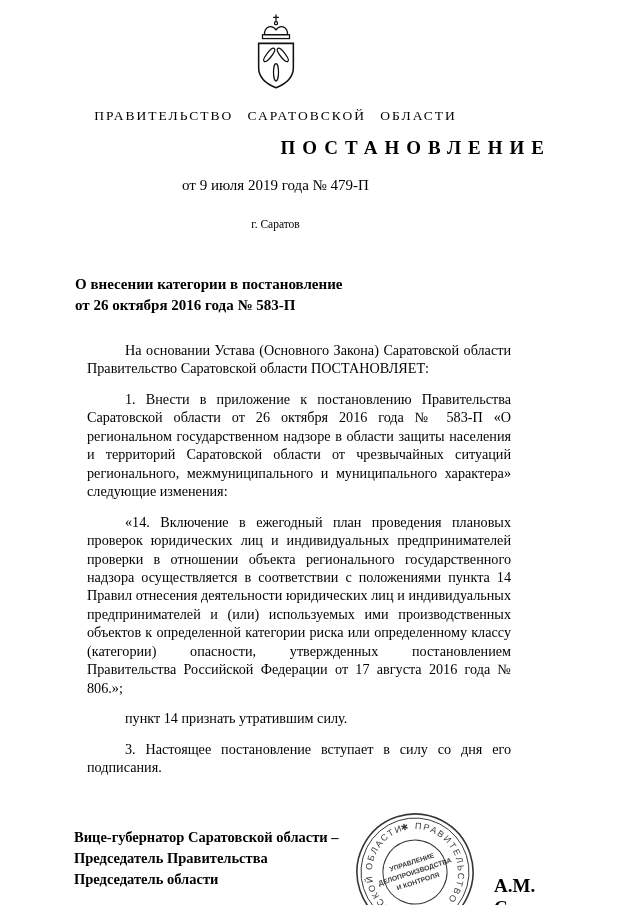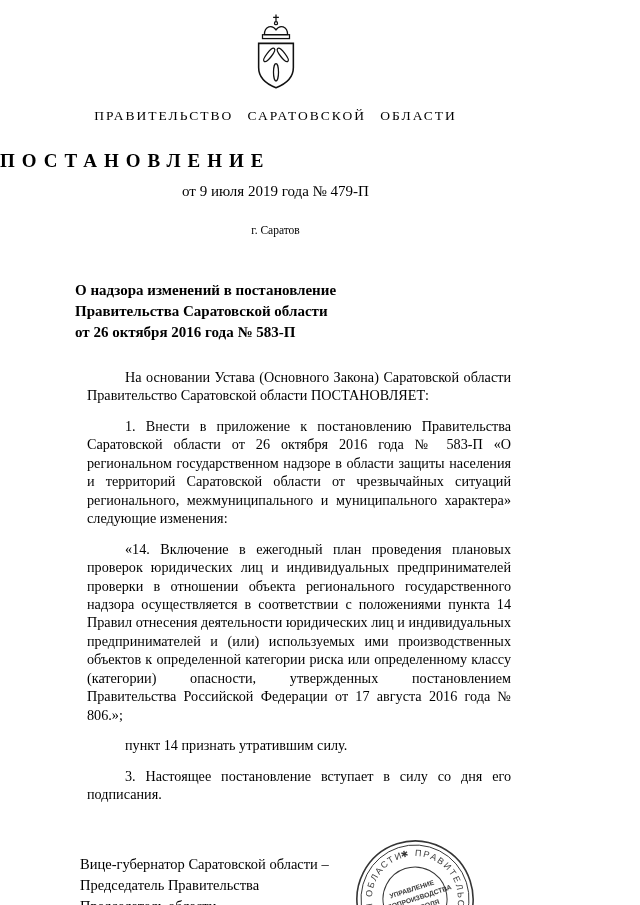--- a/index.html
+++ b/index.html
@@ -10,38 +10,38 @@
     font-family:"Liberation Serif", serif;
     color:#000;
     overflow:hidden;
   }
   .coat-wrap { padding-top:13px; text-align:center; }
   .org-line {
     text-align:center; font-size:13.5px; letter-spacing:2px;
     word-spacing:9px; margin-top:9px;
   }
   .doc-type {
-    text-align:left; font-size:19px; font-weight:bold;
-    letter-spacing:7px; margin-top:26px;
+    text-align:right; font-size:19px; font-weight:bold;
+    letter-spacing:7px; margin-top:13px;
   }
-  .date-line { text-align:center; font-size:15px; margin-top:11px; }
+  .date-line { text-align:center; font-size:15px; margin-top:18px; }
   .city-line { text-align:center; font-size:11.5px; margin-top:24px; }
   .doc-title {
     margin:44px 30px 0 75px;
     font-weight:bold; font-size:15px; line-height:1.4;
   }
   .body-text {
     margin:25px 28px 0 75px;
     font-size:14.2px; line-height:1.3; text-align:justify;
   }
   .body-text p { margin:12px; text-indent:38px; }
   .sig-area { position:relative; margin-top:50px; height:160px; }
   .sig-left {
-    position:absolute; left:80px; top:0;
-    font-weight:normal; font-size:14.5px; line-height:1.45;
+    position:absolute; left:74px; top:0;
+    font-weight:bold; font-size:14.5px; line-height:1.45;
   }
   .sig-name {
     position:absolute; left:478px; top:48px;
     font-weight:bold; font-size:19px;margin-left:16px;
   }
   .stamp {
     position:absolute; left:350px; top:-20px;
     transform:rotate(-18deg);
     opacity:0.88;
   }
@@ -74,22 +74,21 @@
       </g>
     </svg>
   </div>
 
   <div class="org-line">ПРАВИТЕЛЬСТВО САРАТОВСКОЙ ОБЛАСТИ</div>
   <div class="doc-type">ПОСТАНОВЛЕНИЕ</div>
   <div class="date-line">от 9 июля 2019 года № 479-П</div>
   <div class="city-line">г. Саратов</div>
 
   <div class="doc-title">
-    <div>О надзора изменений в постановление</div>
-    <div>Правительства Саратовской области</div>
+    <div>О внесении категории в постановление</div>
     <div>от 26 октября 2016 года № 583-П</div>
   </div>
 
   <div class="body-text">
     <p>На основании Устава (Основного Закона) Саратовской области Правительство Саратовской области ПОСТАНОВЛЯЕТ:</p>
     <p>1. Внести в приложение к постановлению Правительства Саратовской области от 26 октября 2016 года № 583-П «О региональном государственном надзоре в области защиты населения и территорий Саратовской области от чрезвычайных ситуаций регионального, межмуниципального и муниципального характера» следующие изменения:</p>
     <p>«14. Включение в ежегодный план проведения плановых проверок юридических лиц и индивидуальных предпринимателей проверки в отношении объекта регионального государственного надзора осуществляется в соответствии с положениями пункта 14 Правил отнесения деятельности юридических лиц и индивидуальных предпринимателей и (или) используемых ими производственных объектов к определенной категории риска или определенному классу (категории) опасности, утвержденных постановлением Правительства Российской Федерации от 17 августа 2016 года № 806.»;</p>
     <p>пункт 14 признать утратившим силу.</p>
     <p>3. Настоящее постановление вступает в силу со дня его подписания.</p>
   </div>

